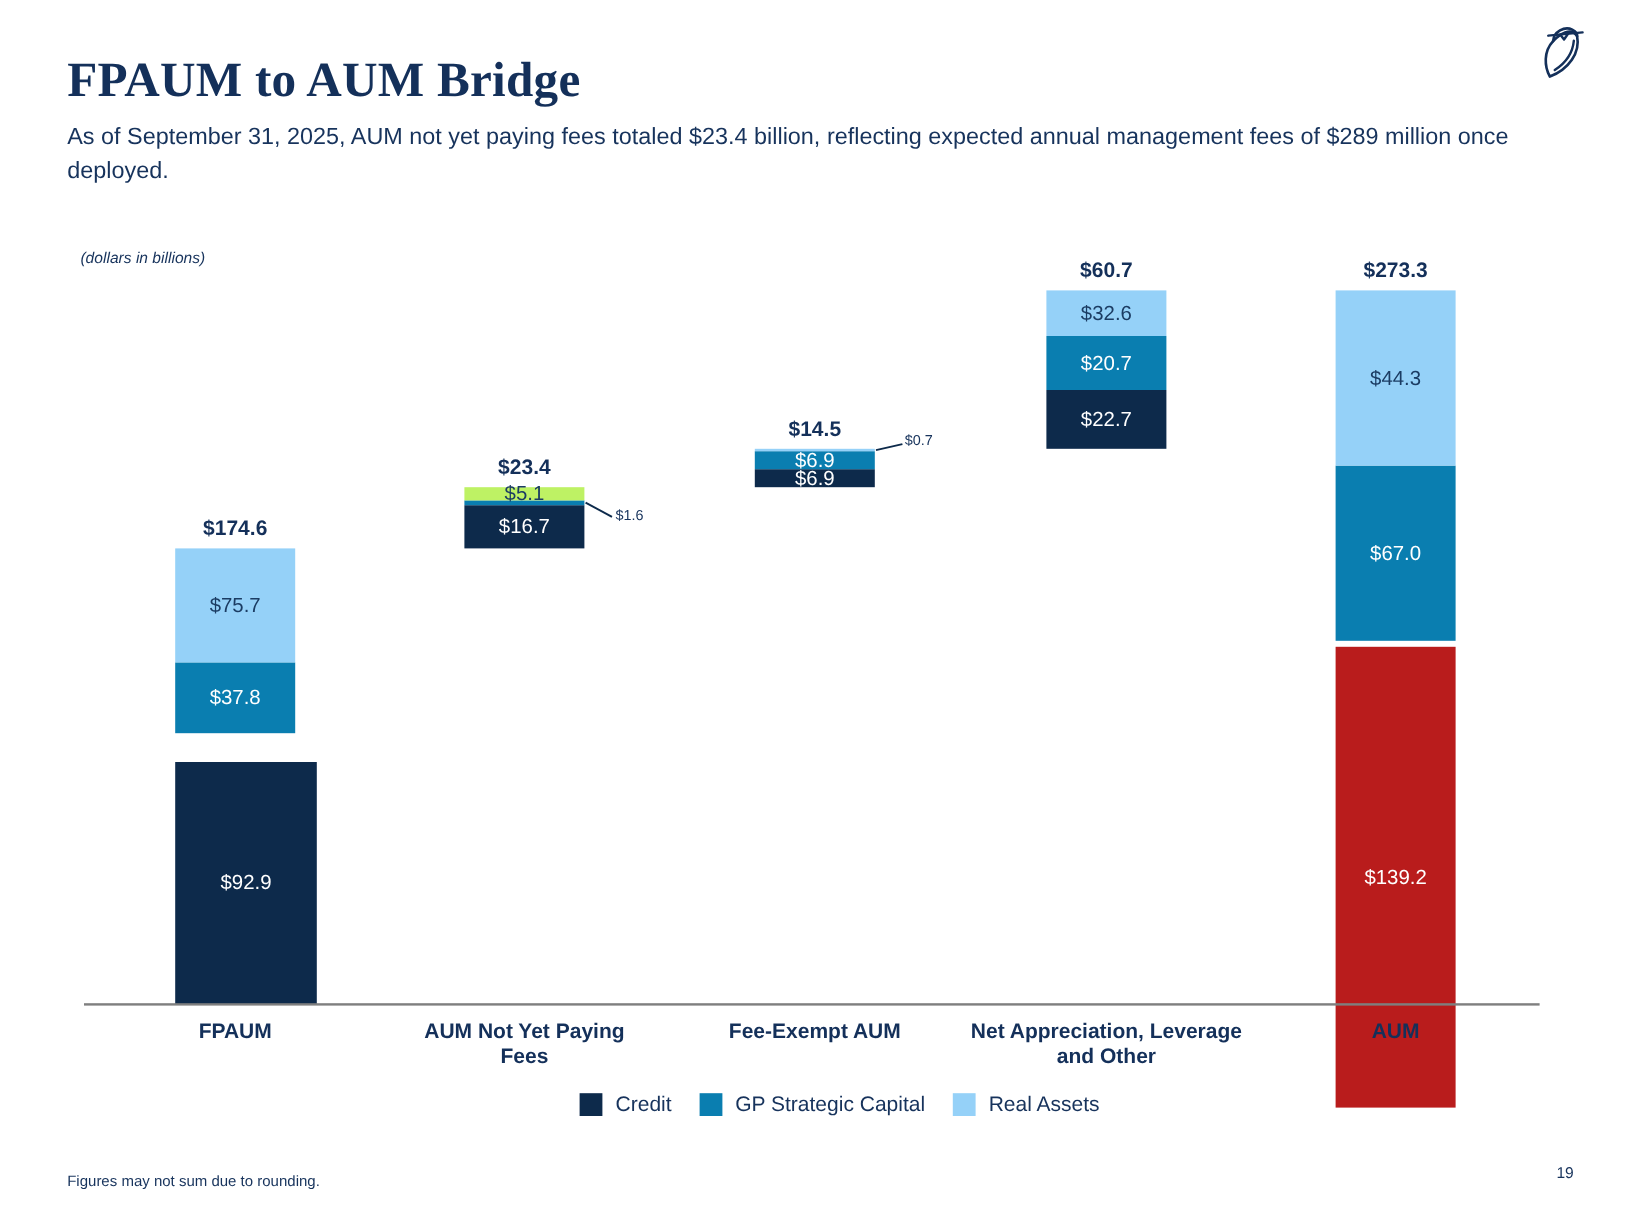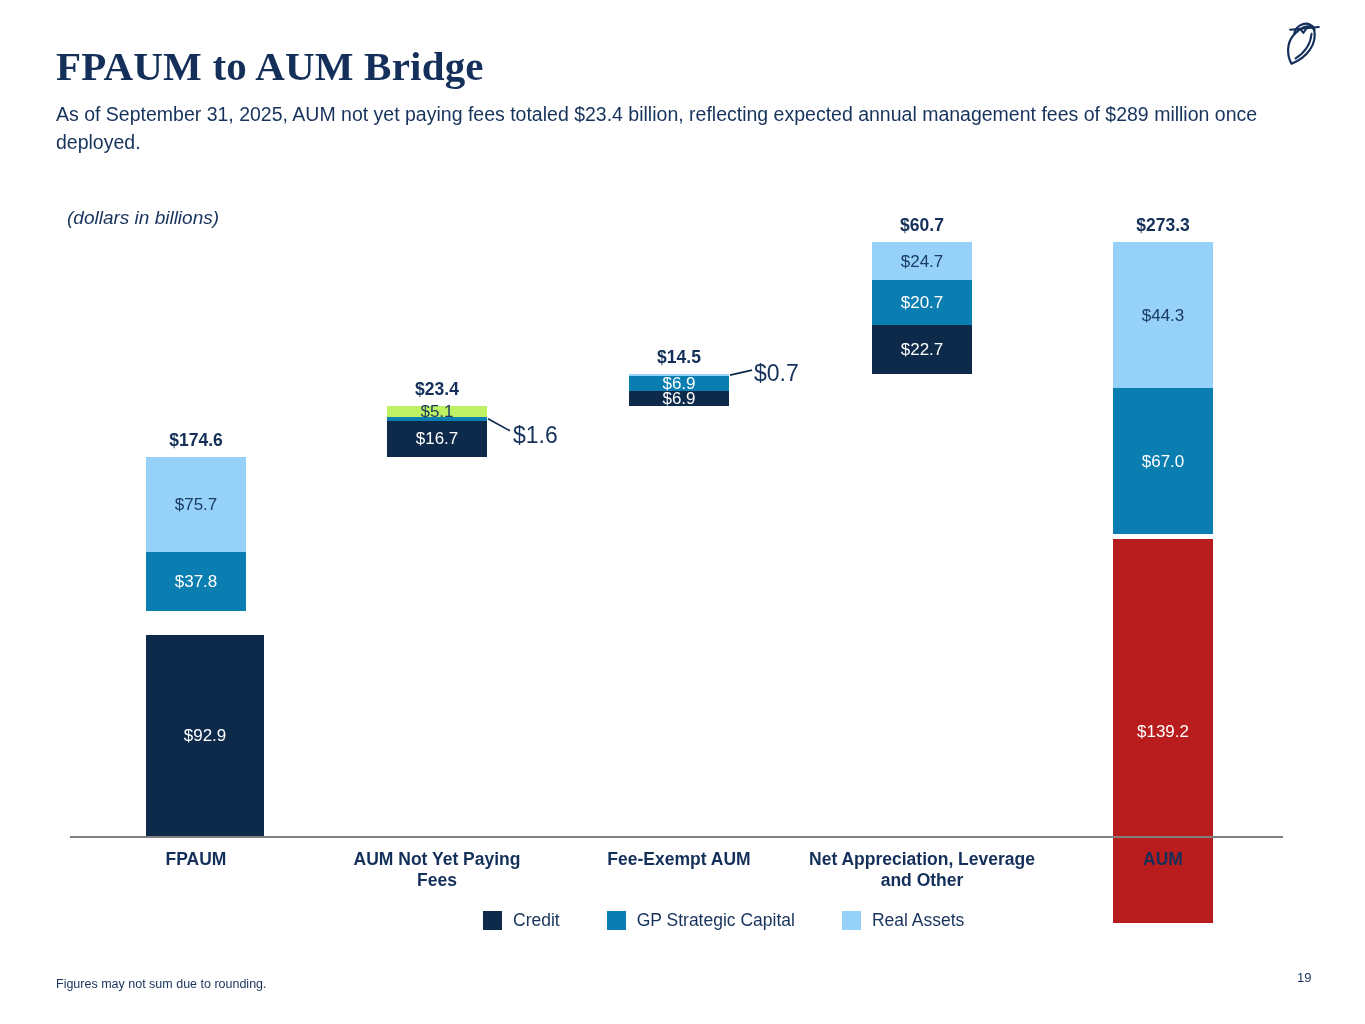--- a/index.html
+++ b/index.html
@@ -11,42 +11,42 @@
     position:absolute;left:56px;top:42px;margin:0;
     font-family:"Liberation Serif",serif;font-size:41px;font-weight:600;
     color:#14305A;letter-spacing:.2px;
   }
   .subtitle{
     position:absolute;left:56px;top:100px;margin:0;width:1240px;
     font-size:19.5px;line-height:28px;color:#17335C;
   }
   .logo{position:absolute;left:1282px;top:18px;width:40px;height:48px;}
   .units-note{
-    position:absolute;left:67px;top:207px;font-size:19px;font-style:italic;color:#17335C;
+    position:absolute;left:67px;top:207px;font-size:13px;font-style:italic;color:#17335C;
   }
   #chart{position:absolute;left:0;top:0;width:1365px;height:1024px;}
   .seg{position:absolute;display:flex;align-items:center;justify-content:center;}
   .seg-label{
     font-size:17px;color:#ffffff;white-space:nowrap;line-height:17px;
   }
   .seg-label.navy{color:#1B3C63;}
   .total-label{
     position:absolute;text-align:center;font-size:17.5px;font-weight:bold;color:#14305A;white-space:nowrap;
   }
   .cat-label{
     position:absolute;text-align:center;font-size:17.5px;font-weight:bold;color:#14305A;
     white-space:pre-line;line-height:21px;
   }
-  .callout-label{position:absolute;font-size:23px;color:#17335C;white-space:nowrap;}
+  .callout-label{position:absolute;font-size:12px;color:#17335C;white-space:nowrap;}
   .axis-line{
     position:absolute;left:70px;top:836px;width:1213px;height:2px;background:#7F7F7F;
   }
   #callout-lines{position:absolute;left:0;top:0;width:1365px;height:1024px;pointer-events:none;}
   .legend{
-    position:absolute;left:443px;top:910px;display:flex;gap:47px;align-items:flex-end;padding-left:40px;
+    position:absolute;left:443px;top:910px;display:flex;gap:23px;align-items:flex-end;padding-left:40px;
   }
   .legend-item{display:flex;align-items:center;gap:11px;}
   .legend-swatch{width:19px;height:19px;}
   .legend-label{font-size:17.5px;color:#17335C;white-space:nowrap;}
   .footnote{position:absolute;left:56px;top:977px;font-size:12.5px;color:#17335C;}
   .page-number{position:absolute;left:1297px;top:970px;font-size:13px;color:#17335C;}
 </style>
 </head>
 <body>
 
@@ -100,21 +100,21 @@
       <div class="seg" style="left: 629px; top: 374.387px; width: 100px; height: 1.5239px; background: rgb(149, 209, 248);"></div>
       <div class="total-label" style="left: 599px; width: 160px; top: 347.387px;">$14.5</div>
       <div class="cat-label" style="left: 549px; width: 260px; top: 849px;">Fee-Exempt AUM</div>
       <div class="seg" style="left: 872px; top: 324.97px; width: 100px; height: 49.4179px; background: rgb(13, 42, 75);">
         <div class="seg-label">$22.7</div>
       </div>
       <div class="seg" style="left: 872px; top: 279.906px; width: 100px; height: 45.0639px; background: rgb(10, 126, 176);">
         <div class="seg-label">$20.7</div>
       </div>
       <div class="seg" style="left: 872px; top: 242.244px; width: 100px; height: 37.6621px; background: rgb(149, 209, 248);">
-        <div class="seg-label navy">$24.7</div>
+        <div class="seg-label navy">$32.6</div>
       </div>
       <div class="total-label" style="left: 842px; width: 160px; top: 215.244px;">$60.7</div>
       <div class="cat-label" style="left: 792px; width: 260px; top: 849px;">Net Appreciation, Leverage
 and Other</div>
       <div class="seg" style="left: 1113px; top: 539px; width: 100px; height: 384px; background: #b91c1c;">
         <div class="seg-label">$139.2</div>
       </div>
       <div class="seg" style="left: 1113px; top: 388.103px; width: 100px; height: 145.859px; background: rgb(10, 126, 176);">
         <div class="seg-label">$67.0</div>
       </div>

